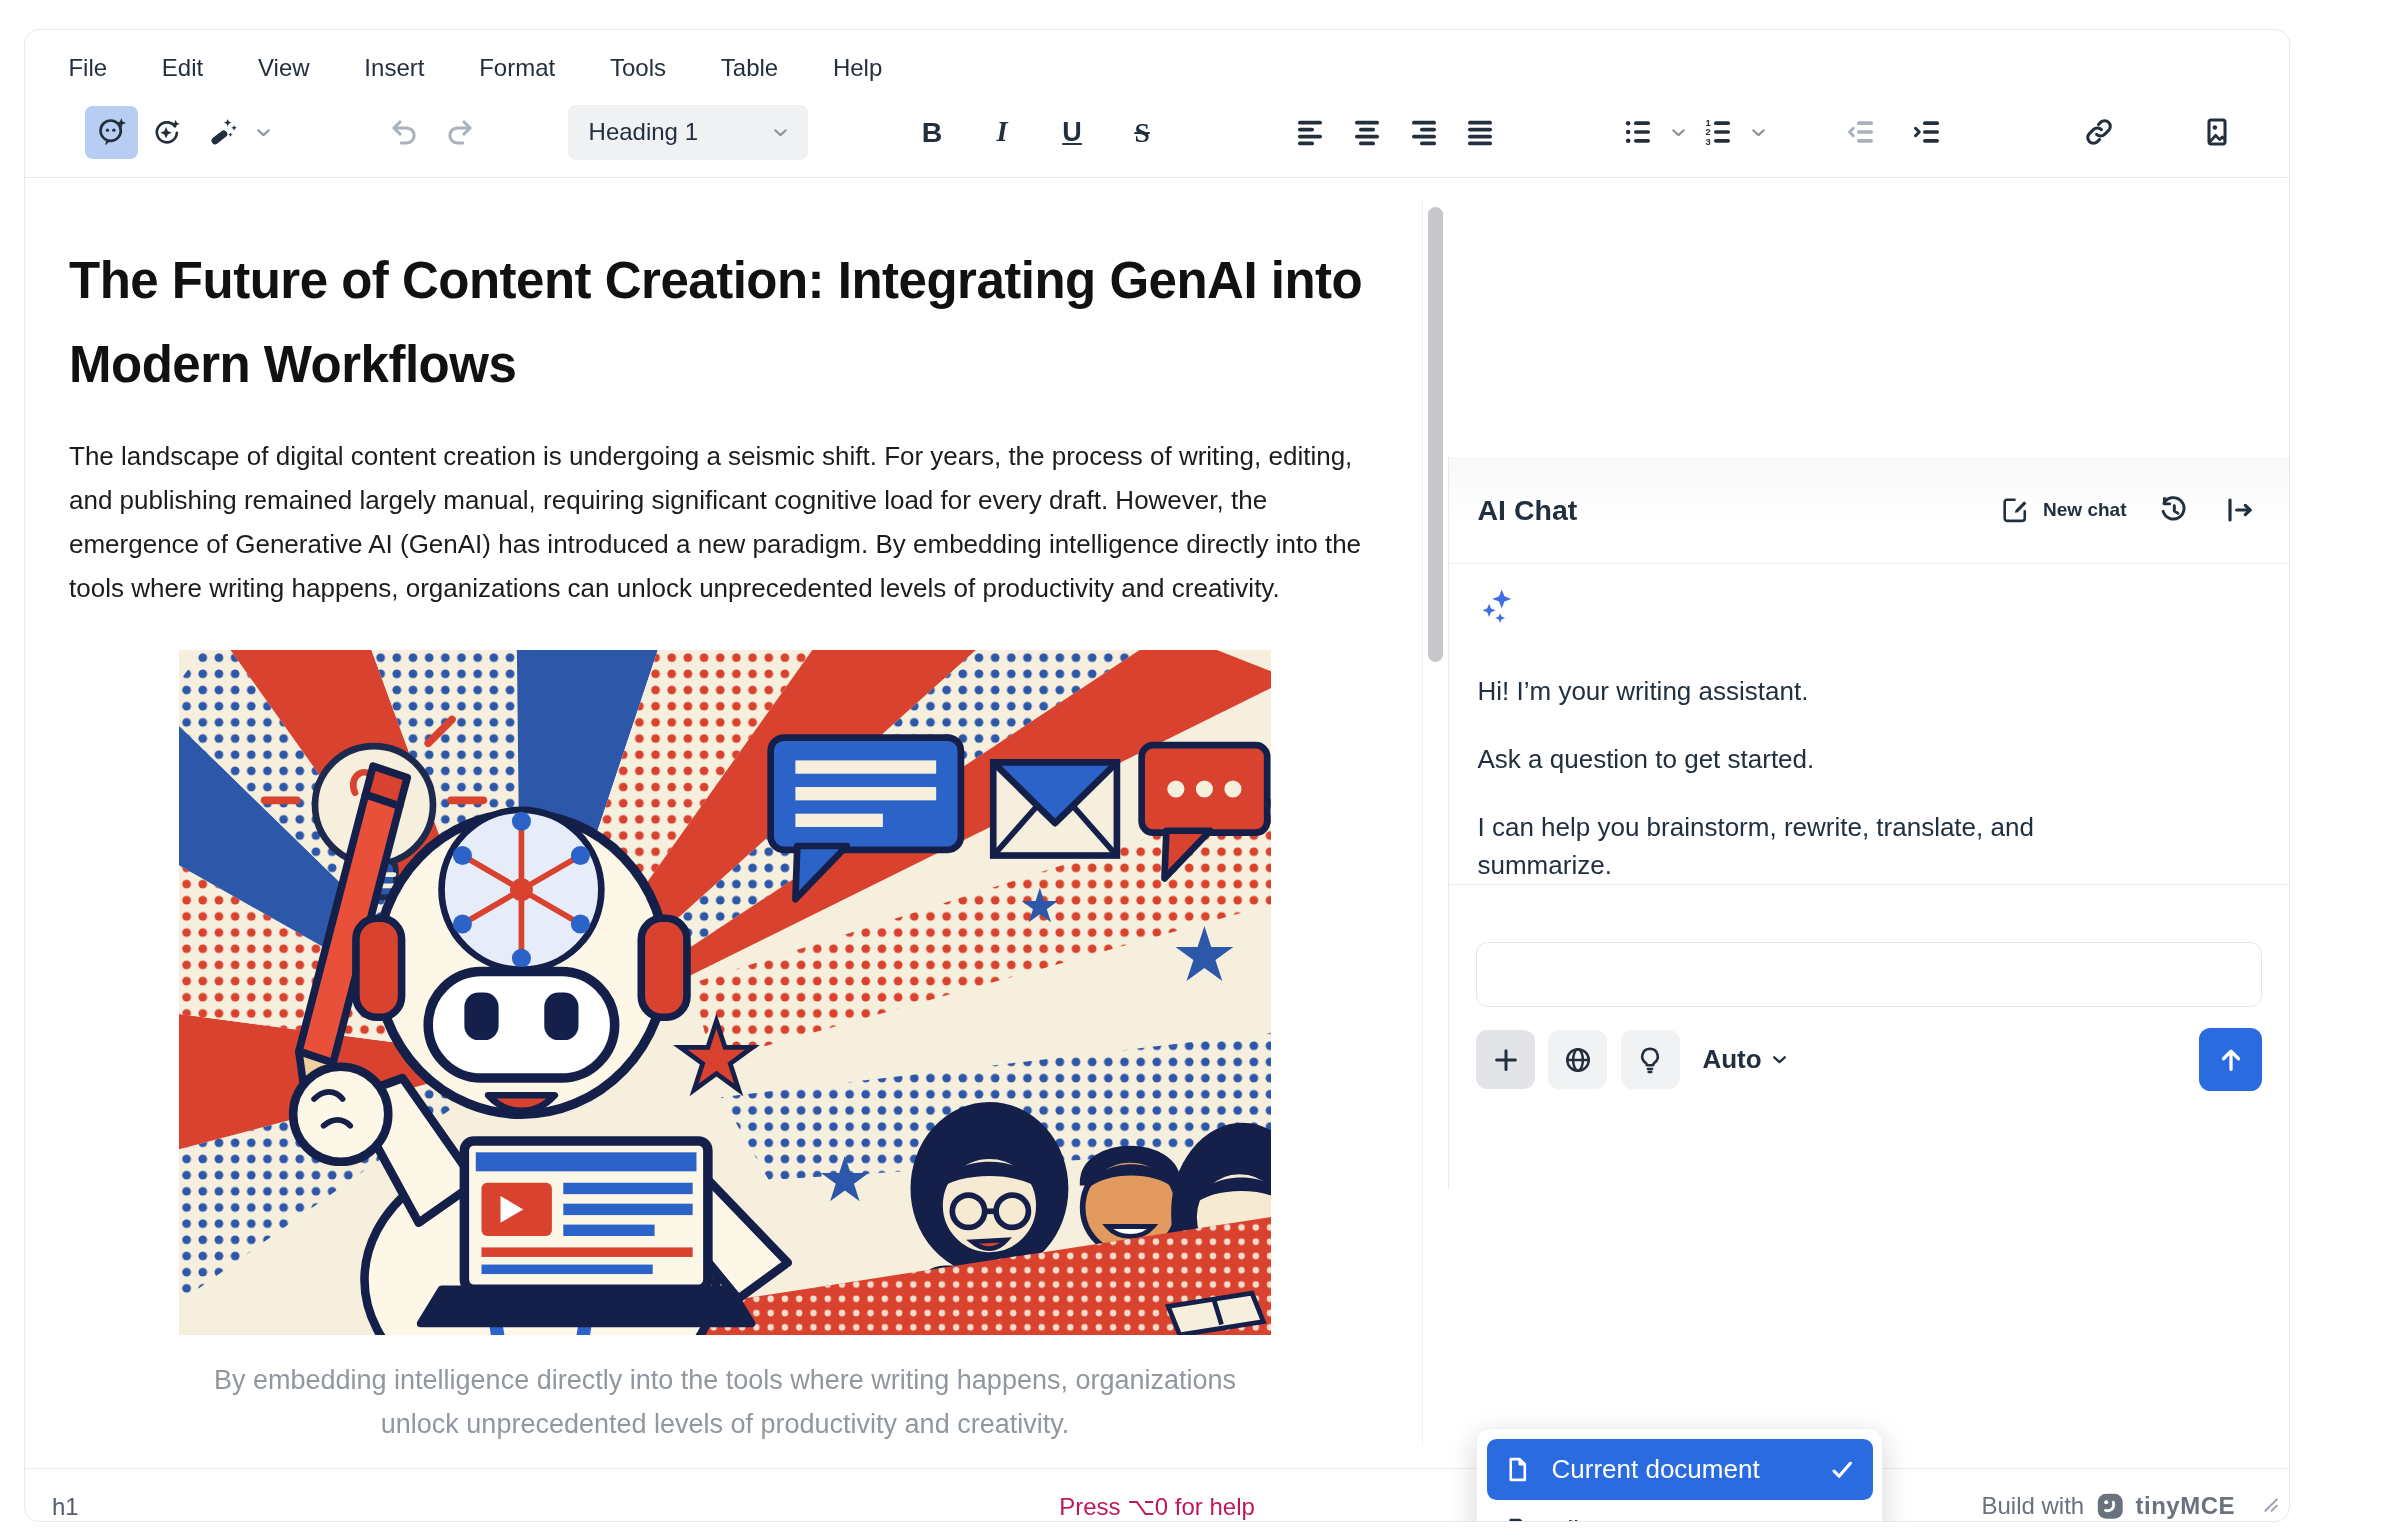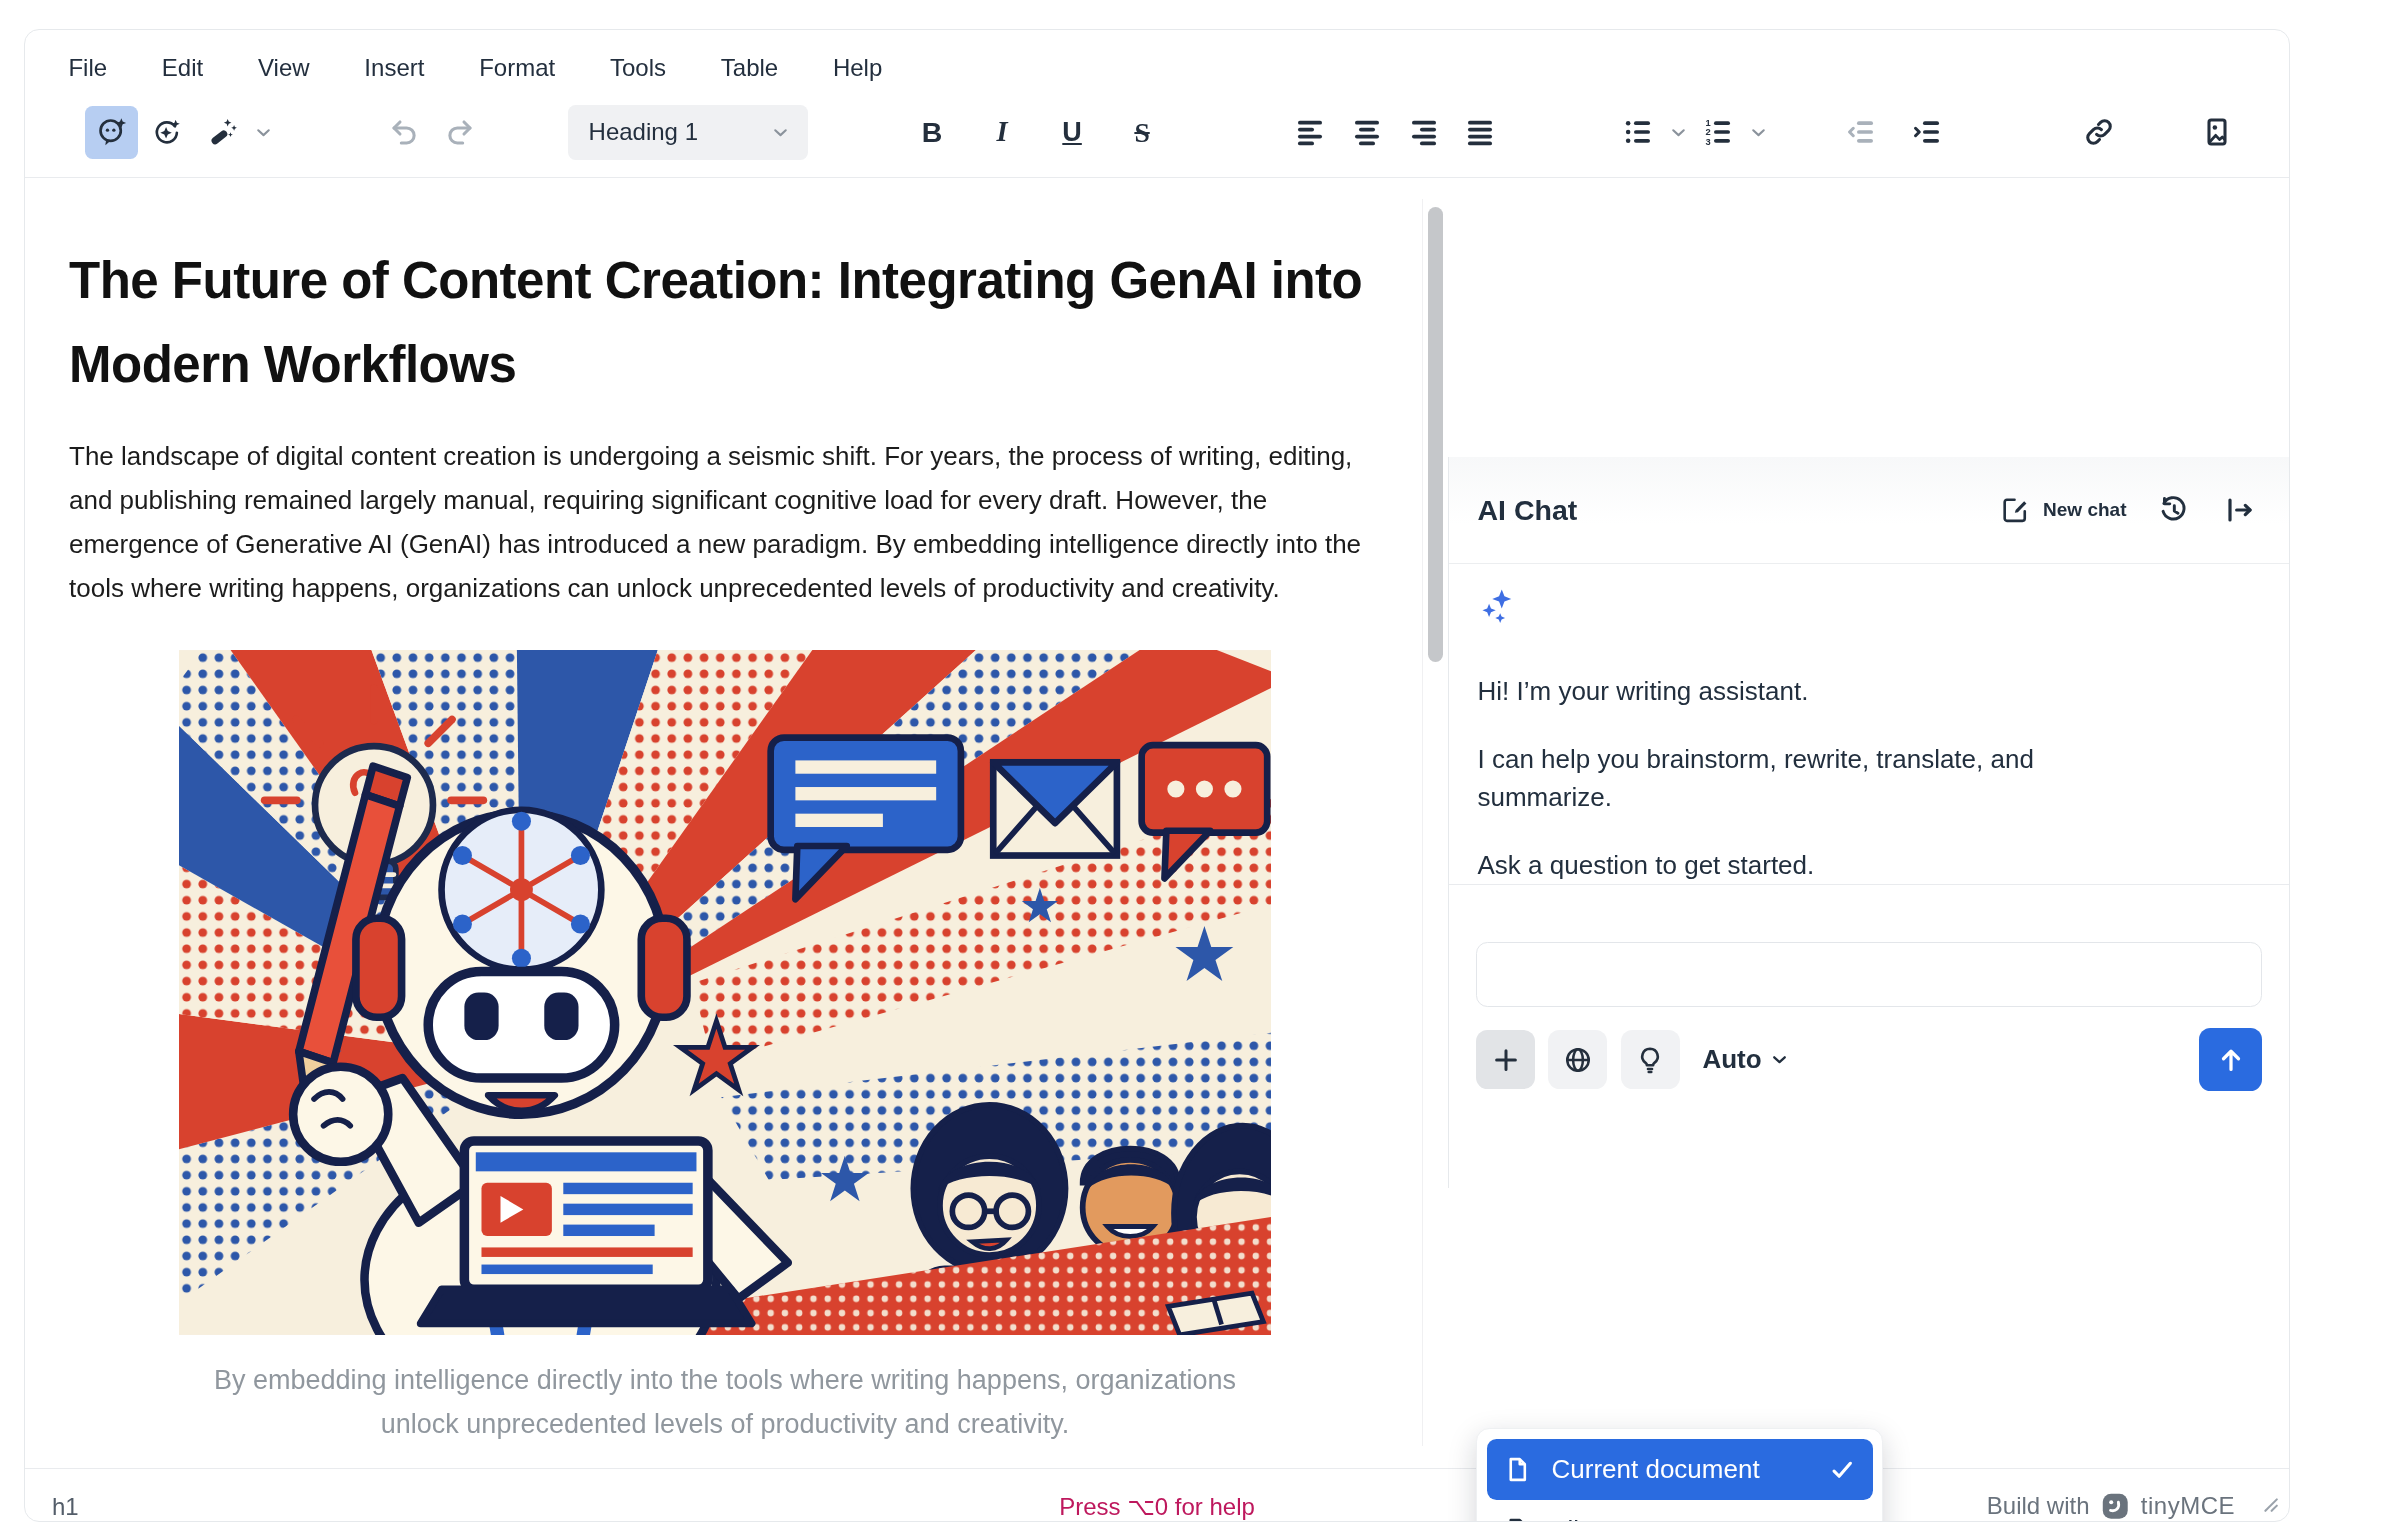--- a/index.html
+++ b/index.html
@@ -72,21 +72,21 @@
   .cp-item{display:flex;align-items:center;gap:21px;height:61px;padding:0 17px;border-radius:9.5px;
     font-size:26px;color:#222f3e;}
   .cp-item .ic{width:27px;height:27px;}
   .cp-item.selected{background:#2a6be0;color:#fff;}
   .cp-check{margin-left:auto;width:27px;height:27px;}
   
   .status-bar{flex:0 0 53px;border-top:1.9px solid #e9ebee;position:relative;display:flex;align-items:flex-end;
     padding:0 27px;font-size:24px;color:#535d69;}
   .sb-center{position:absolute;left:50%;transform:translateX(-50%);color:#be185d;}
   .sb-right{margin-left:auto;display:flex;align-items:center;gap:11.4px;color:#6a737d;padding-right:27px;}
-  .sb-brand{font-weight:400;letter-spacing:0.5px;}
+  .sb-brand{font-weight:700;letter-spacing:0.5px;}
   .resize-grip{position:absolute;right:7.6px;bottom:5.7px;width:25px;height:25px;color:#9aa2ab;}
 </style>
 </head>
 <body>
 
 <div class="screen">
 <div class="frame">
 
   <div class="ed-header">
     <div class="menubar">
@@ -467,22 +467,22 @@
       </div>
 
       <div class="chat-messages">
         <svg class="sparkles" viewBox="0 0 24 24" fill="currentColor">
           <path d="M15 1.5l1.7 4.3L21 7.5l-4.3 1.7L15 13.5l-1.7-4.3L9 7.5l4.3-1.7z"></path>
           <path d="M7 10.5l1.2 3 3 1.2-3 1.2-1.2 3-1.2-3-3-1.2 3-1.2z"></path>
           <path d="M14 16.5l.9 2.2 2.2.9-2.2.9-.9 2.2-.9-2.2-2.2-.9 2.2-.9z"></path>
         </svg>
         <div class="greet">
           <p>Hi! I’m your writing assistant.</p>
+          <p>Ask a question to get started.</p>
           <p>I can help you brainstorm, rewrite, translate, and summarize.</p>
-          <p>Ask a question to get started.</p>
         </div>
       </div>
 
       <div class="context-popup">
         <div class="cp-item selected">
           <svg class="ic" viewBox="0 0 24 24" fill="none" stroke="currentColor" stroke-width="2.3" stroke-linejoin="round">
             <path d="M6 2.8h8l4.5 4.5V21.2H6z"></path>
                 <path d="M14 2.8v4.5h4.5"></path>
           </svg>
           <span>Current document</span>

